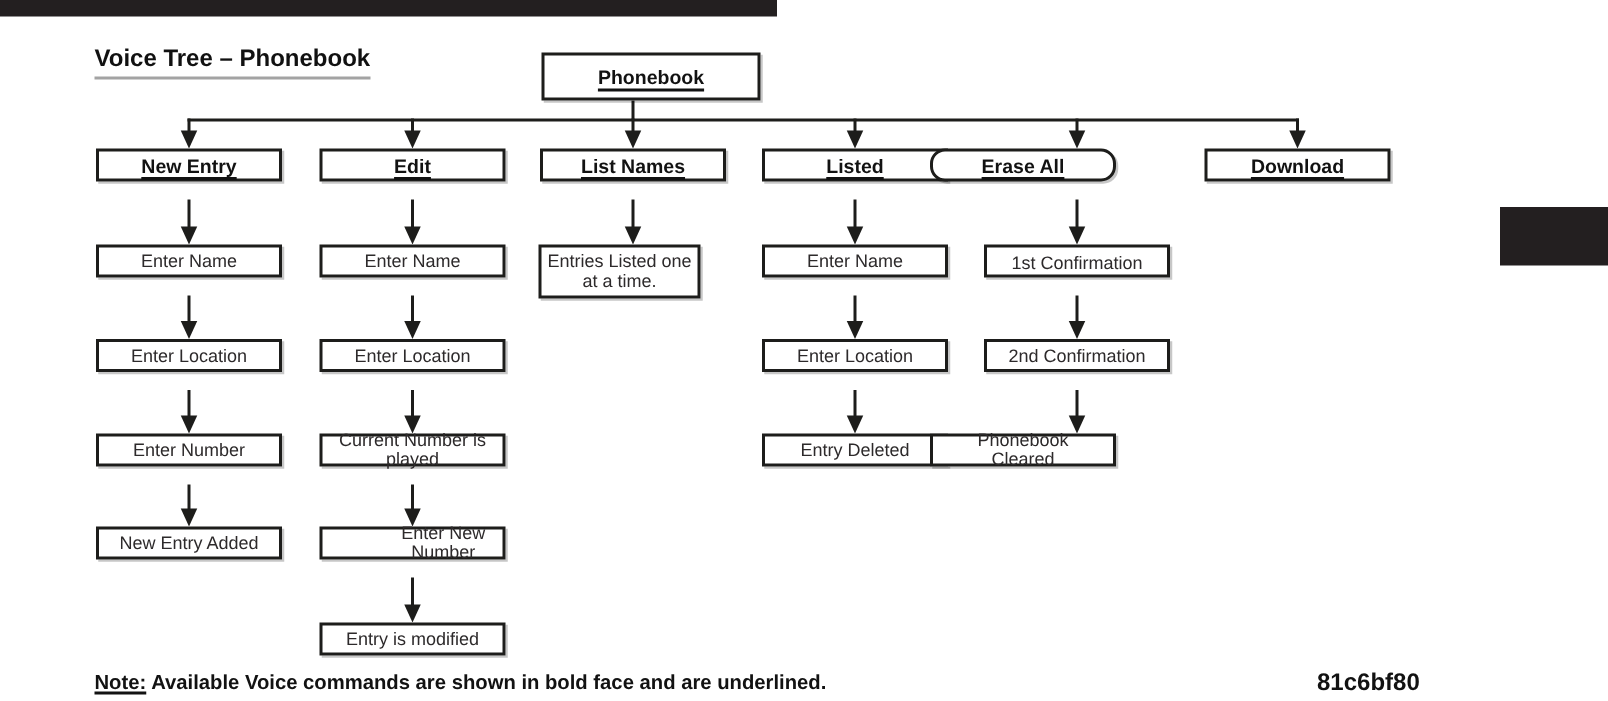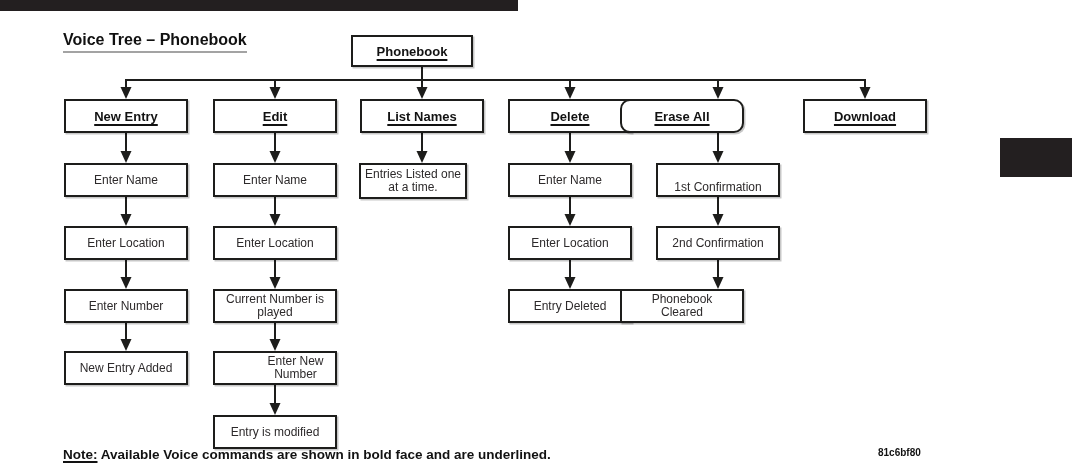--- a/index.html
+++ b/index.html
@@ -9,32 +9,32 @@
   }
   .bar{position:absolute;background:#231f20;}
   .bar.top{left:0;top:0;width:518px;height:11px;}
   .bar.side{left:1000px;top:138px;width:72px;height:39px;}
   .title{position:absolute;left:63px;top:31px;font-size:16px;font-weight:700;color:#111;}
   .title span{display:inline-block;border-bottom:2px solid #a3a3a3;padding-bottom:2px;}
   .connectors{position:absolute;left:0;top:0;pointer-events:none;}
   .connectors line{stroke:#1d1d1b;stroke-width:2;}
   .connectors polygon{fill:#1d1d1b;}
   .box{
-    position:absolute;box-sizing:border-box;width:124px;height:34px;
+    position:absolute;box-sizing:border-box;width:124px;height:22px;
     border:2px solid #1d1d1b;background:#ffffff;
     display:flex;align-items:center;justify-content:center;text-align:center;
     font-size:12px;line-height:13px;color:#2d2a2b;padding:1px 3px;
     box-shadow:1.5px 1.5px 0 rgba(0,0,0,0.22);
   }
   .box.cmd{font-weight:700;font-size:13px;color:#121212;}
   .box.cmd span{text-decoration:underline;text-decoration-thickness:1.5px;text-underline-offset:3px;}
   .box .wrap2{display:inline-block;max-width:80px;}
   .note{position:absolute;left:63px;top:447px;font-size:13.5px;font-weight:700;color:#121212;white-space:nowrap;}
   .note .nlabel{text-decoration:underline;text-decoration-thickness:1.5px;text-underline-offset:2px;}
-  .figcode{position:absolute;left:878px;top:447px;font-size:10px;font-weight:700;color:#121212;}
+  .figcode{position:absolute;left:878px;top:447px;font-size:16px;font-weight:700;color:#121212;}
 </style>
 </head>
 <body>
 
 <div class="stage">
 
   <div class="bar top"></div>
   <div class="bar side"></div>
 
   <div class="title"><span>Voice Tree – Phonebook</span></div>
@@ -88,21 +88,21 @@
       <polygon points="564.5,277 575.5,277 570,289"></polygon>
 
     <line x1="718" y1="133" x2="718" y2="152"></line>
       <polygon points="712.5,151 723.5,151 718,163"></polygon>
     <line x1="718" y1="197" x2="718" y2="215"></line>
       <polygon points="712.5,214 723.5,214 718,226"></polygon>
     <line x1="718" y1="260" x2="718" y2="278"></line>
       <polygon points="712.5,277 723.5,277 718,289"></polygon>
   </svg>
 
-  <div class="box cmd" style="left:351px;top:35px;width:122px;height:32px;">
+  <div class="box cmd" style="left:361px;top:35px;width:146px;height:32px;">
       <span>Phonebook</span>
     </div>
 
   <div class="box cmd" style="left:64px;top:99px;">
       <span>New Entry</span>
     </div>
   <div class="box" style="left:64px;top:163px;">
       <span>Enter Name</span>
     </div>
   <div class="box" style="left:64px;top:226px;">
@@ -135,21 +135,21 @@
     </div>
 
   <div class="box cmd" style="left:360px;top:99px;">
       <span>List Names</span>
     </div>
   <div class="box" style="left:359px;top:163px;width:108px;height:36px;">
       <span>Entries Listed one at a time.</span>
     </div>
 
   <div class="box cmd" style="left:508px;top:99px;">
-      <span>Delete</span>
+      <span>Listed</span>
     </div>
   <div class="box" style="left:508px;top:163px;">
       <span>Enter Name</span>
     </div>
   <div class="box" style="left:508px;top:226px;">
       <span>Enter Location</span>
     </div>
   <div class="box" style="left:508px;top:289px;">
       <span>Entry Deleted</span>
     </div>

